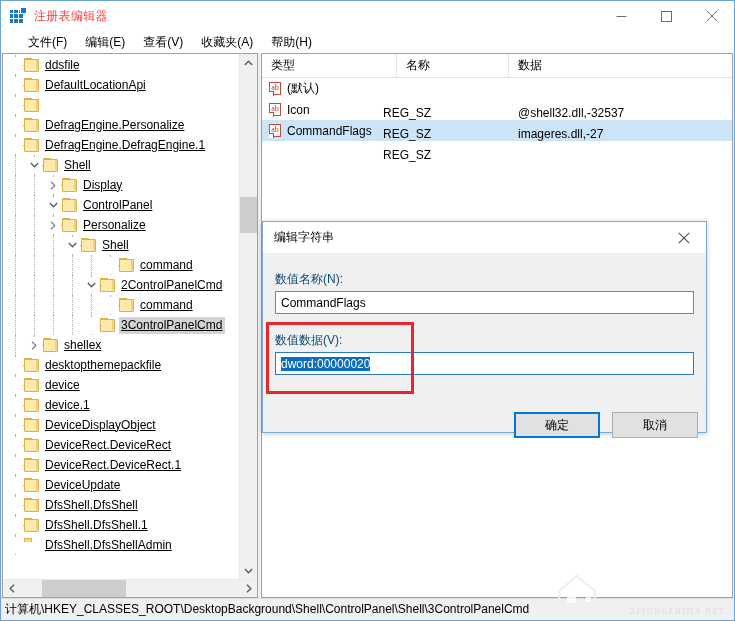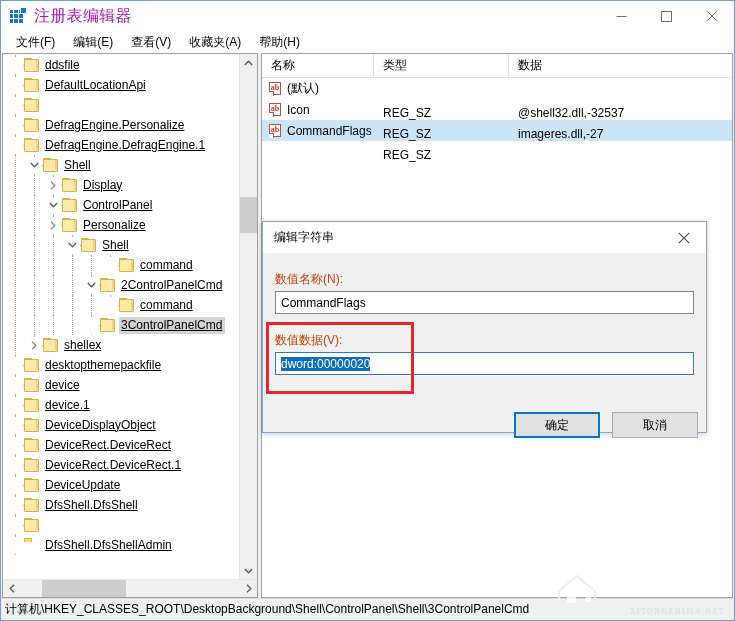--- a/index.html
+++ b/index.html
@@ -60,22 +60,22 @@
     background-color: #1878c8;
   }
   .ic-dot {
     position: absolute; right: -1px; top: -1px;
     width: 5px; height: 5px;
     background: #1878c8;
     border: 1px solid #ffffff;
     border-radius: 1px;
   }
   #title-text {
-    font-size: 16px;
-    color: #a21caf;
+    font-size: 12px;
+    color: #ef4444;
     letter-spacing: .3px;
     flex: 0 0 auto;
   }
   #win-buttons {
     margin-left: auto;
     display: flex;
     height: 30px;
     flex: 0 0 auto;
   }
   .win-btn {
@@ -84,21 +84,21 @@
     background: transparent;
   }
   .win-btn svg { display: block; }
 
   
   #menubar {
     height: 22px;
     background: #ffffff;
     display: flex;
     align-items: center;
-    padding-left: 6px;
+    padding-left: 18px;
     flex: 0 0 auto;
     font-size: 12px;
   }
   .menu-item {
     padding: 2px 9px;
     color: #000000;
     white-space: nowrap;
   }
 
   
@@ -316,21 +316,21 @@
     width: 12px; height: 13px;
     background: #ffffff;
     border: 1px solid #c24b3a;
     box-sizing: border-box;
   }
   .abicon .ab {
     position: absolute;
     left: 1px; top: 0px;
     width: 12px; height: 13px;
     font-size: 8px;
-    font-weight: bold;
+    font-weight: normal;
     color: #c0392b;
     font-family: "Liberation Serif", serif;
     line-height: 12px;
     text-align: center;
   }
   .abicon .corner {
     position: absolute;
     left: 1px; bottom: 0px;
     width: 4px; height: 4px;
     background: #ffffff;
@@ -394,21 +394,21 @@
     width: 45px; height: 31px;
     display: flex; align-items: center; justify-content: center;
   }
   #dlg-body {
     flex: 1 1 auto;
     position: relative;
     padding: 0 12px;
   }
   .dlabel {
     font-size: 12px;
-    color: #c2410c;
+    color: #0c4a6e;
   }
   .dinput {
     box-sizing: border-box;
     height: 23px;
     background: #ffffff;
     display: flex;
     align-items: center;
     padding-left: 5px;
     font-size: 12px;
     overflow: hidden;
@@ -865,20 +865,21 @@
             <div class="tnode">
               <div class="twig" style="left: 12px;"></div>
               <div class="dots-lead" style="left: 12px; width: 9px; top: 10px;"></div>
               <div style="width: 4px; flex: 0 0 auto;"></div>
               <div class="chev" style="position: relative; background: rgb(255, 255, 255);"></div>
               <div class="folder">
                 <div class="ft"></div>
                 <div class="fb"></div>
                 <div class="fr"></div>
               </div>
+              <span class="tlabel">DfsShell.DfsShell.1</span>
             </div>
             <div class="tnode">
               <div class="twig" style="left: 12px;"></div>
               <div style="width: 4px; flex: 0 0 auto;"></div>
               <div class="chev" style="position: relative; background: rgb(255, 255, 255);"></div>
               <div class="folder">
                 <div class="ft"></div>
               </div>
               <span class="tlabel">DfsShell.DfsShellAdmin</span>
             </div>
@@ -913,22 +914,22 @@
               <polyline points="1,0.8 4.8,4.5 1,8.2" fill="none" stroke="#5a5a5a" stroke-width="1.3"></polyline>
             </svg>
         </div>
       </div>
     </div>
 
     <div id="splitter"></div>
 
     <div id="list-pane">
       <div id="list-header">
+        <div class="lh-cell" style="width:135px;">类型</div>
         <div class="lh-cell" style="width:112px;">名称</div>
-        <div class="lh-cell" style="width:135px;">类型</div>
         <div class="lh-cell" style="flex:1 1 auto; border-right:none;">数据</div>
       </div>
       <div id="list-rows">
           <div class="lrow">
             <div class="lr-name" style="width: 112px;">
               <span class="abicon">
                 <span class="pg"></span>
                 <span class="ab">ab</span>
                 <span class="corner"></span>
               </span>

